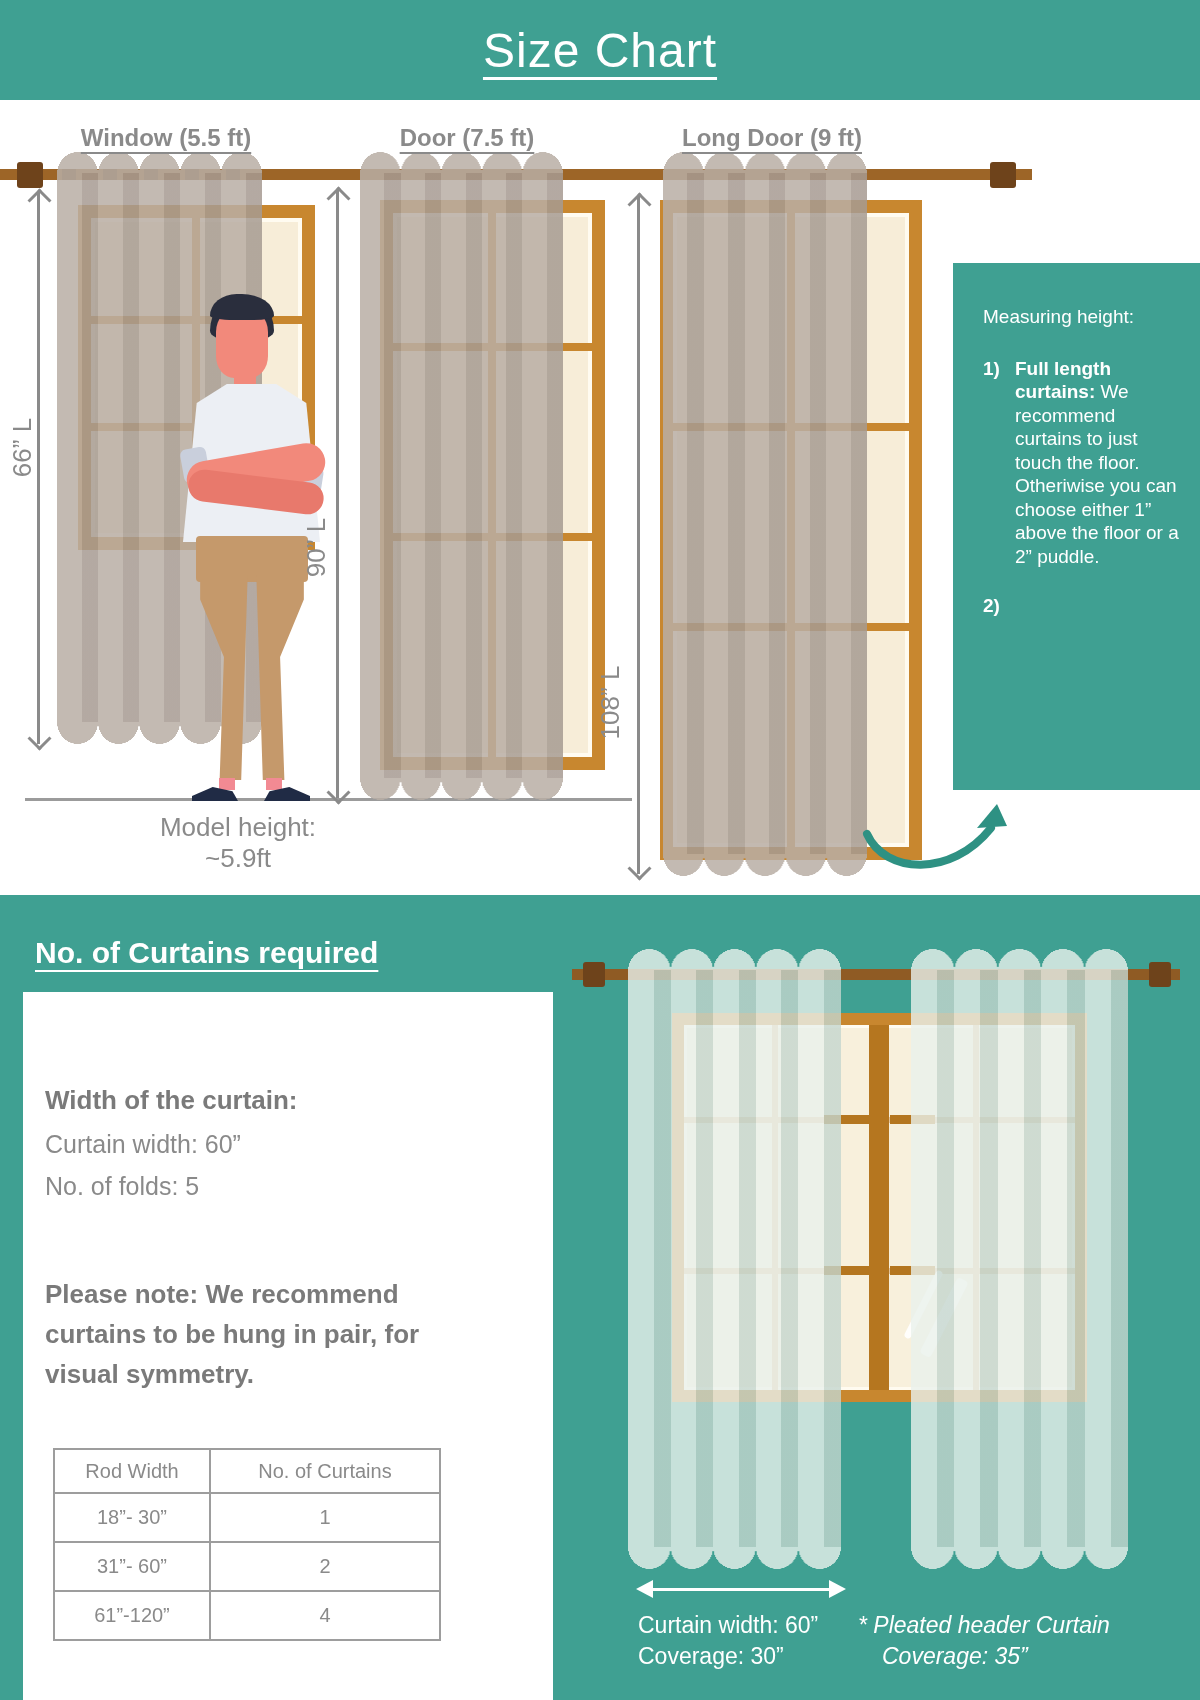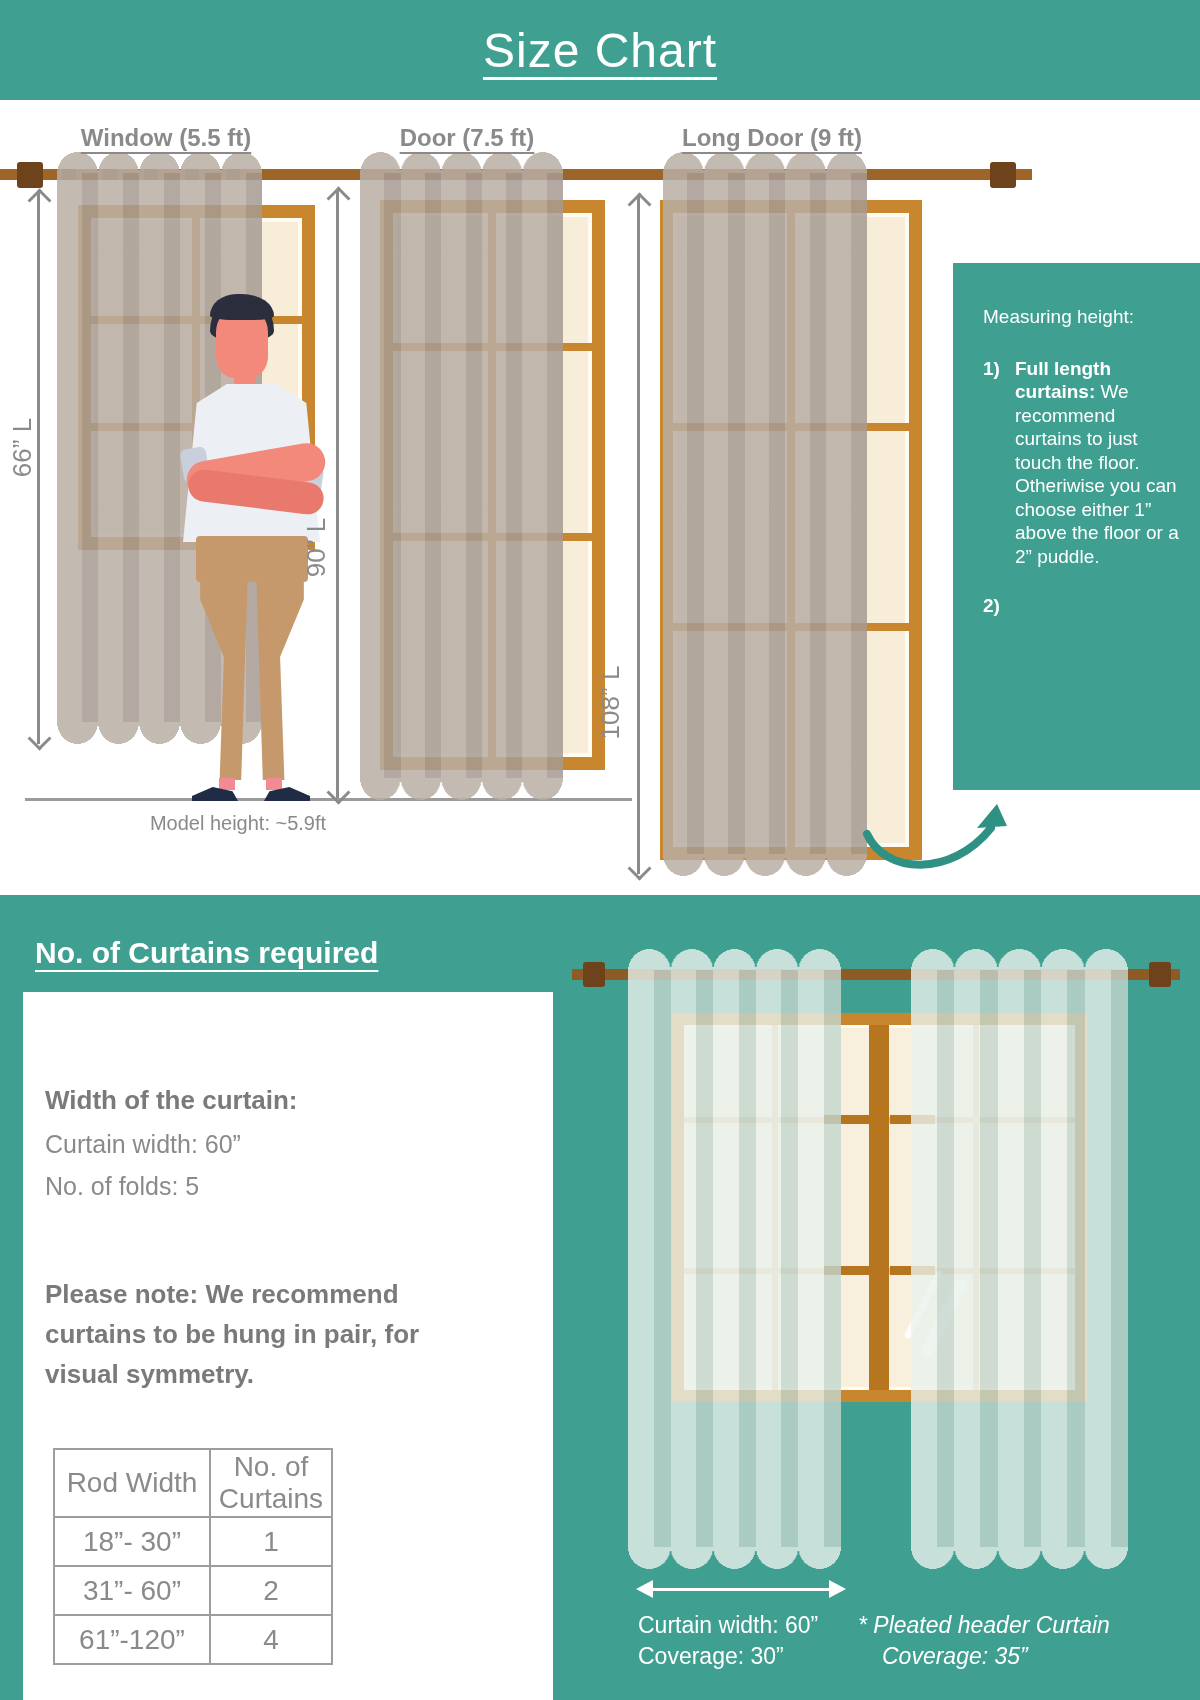--- a/index.html
+++ b/index.html
@@ -75,22 +75,22 @@
   .ib-content{flex:1;}
   .b{font-weight:700;}
   .blk{display:block;}
 
   
   .count-heading{position:absolute;left:35px;top:936px;color:#ffffff;font-size:30px;font-weight:700;
                  text-decoration:underline;text-underline-offset:7px;text-decoration-thickness:2px;z-index:5;}
   .card{position:absolute;left:23px;top:992px;width:530px;height:708px;background:#ffffff;z-index:2;}
   .gtxt{position:absolute;color:#8A8A8A;font-size:25px;z-index:5;}
   .gbold{position:absolute;color:#7A7A7A;font-size:26px;font-weight:700;z-index:5;}
-  .ctable{position:absolute;left:53px;top:1448px;width:280px;border-collapse:collapse;z-index:5;
-          color:#8A8A8A;font-size:28px;}
+  .ctable{position:absolute;left:53px;top:1448px;width:388px;border-collapse:collapse;z-index:5;
+          color:#8A8A8A;font-size:20px;}
   .ctable th,.ctable td{border:2px solid #9D9D9D;text-align:center;font-weight:400;}
   .ctable th{height:40px;}
   .ctable td{height:45px;margin-top:16px;}
   .ctable .c1{width:152px;}
 
   
   .wtxt{position:absolute;color:#ffffff;font-size:23px;z-index:5;}
   .wital{font-style:italic;}
   .harrow{position:absolute;z-index:5;}
   .harrow .hl{position:absolute;left:10px;right:10px;top:8px;height:3px;background:#ffffff;}
@@ -166,21 +166,21 @@
     <div style="left:8px;top:186px;width:136px;height:32px;background:#E8796C;border-radius:16px;transform:rotate(7deg);"></div>
     <div style="left:16px;top:246px;width:112px;height:46px;background:#C5996B;border-radius:4px;"></div>
     <div style="left:18px;top:285px;width:108px;height:205px;background:#C5996B;clip-path:polygon(2% 0,46% 0,40% 100%,20% 100%,24% 40%, 2% 12%);"></div>
     <div style="left:18px;top:285px;width:108px;height:205px;background:#C5996B;clip-path:polygon(54% 0,98% 0,98% 12%,76% 40%,80% 100%,60% 100%);"></div>
     <div style="left:39px;top:488px;width:16px;height:12px;background:#F28A93;"></div>
     <div style="left:86px;top:488px;width:16px;height:12px;background:#F28A93;"></div>
     <div style="left:12px;top:497px;width:46px;height:14px;background:#202B45;clip-path:polygon(0 100%,100% 100%,88% 30%,45% 0,0 65%);"></div>
     <div style="left:84px;top:497px;width:46px;height:14px;background:#202B45;clip-path:polygon(0 100%,100% 100%,100% 65%,55% 0,12% 30%);"></div>
   </div>
 
-  <div class="gtxt" style="left:128px;top:812px;width:220px;text-align:center;font-size:20px;">Model height: ~5.9ft</div>
+  <div class="gtxt" style="left:128px;top:812px;width:220px;text-align:center;font-size:26px;">Model height: ~5.9ft</div>
 
   <div class="vline" style="left:37px;top:192px;height:552px;"></div>
   <div class="chev" style="left:31px;top:192px;transform:rotate(45deg);"></div>
   <div class="chev" style="left:31px;top:730px;transform:rotate(225deg);"></div>
   <div class="vlabel" style="left:-28px;top:432px;width:100px;">66” L</div>
 
   <div class="vline" style="left:336px;top:190px;height:608px;"></div>
   <div class="chev" style="left:330px;top:190px;transform:rotate(45deg);"></div>
   <div class="chev" style="left:330px;top:784px;transform:rotate(225deg);"></div>
   <div class="vlabel" style="left:266px;top:532px;width:100px;">90” L</div>

